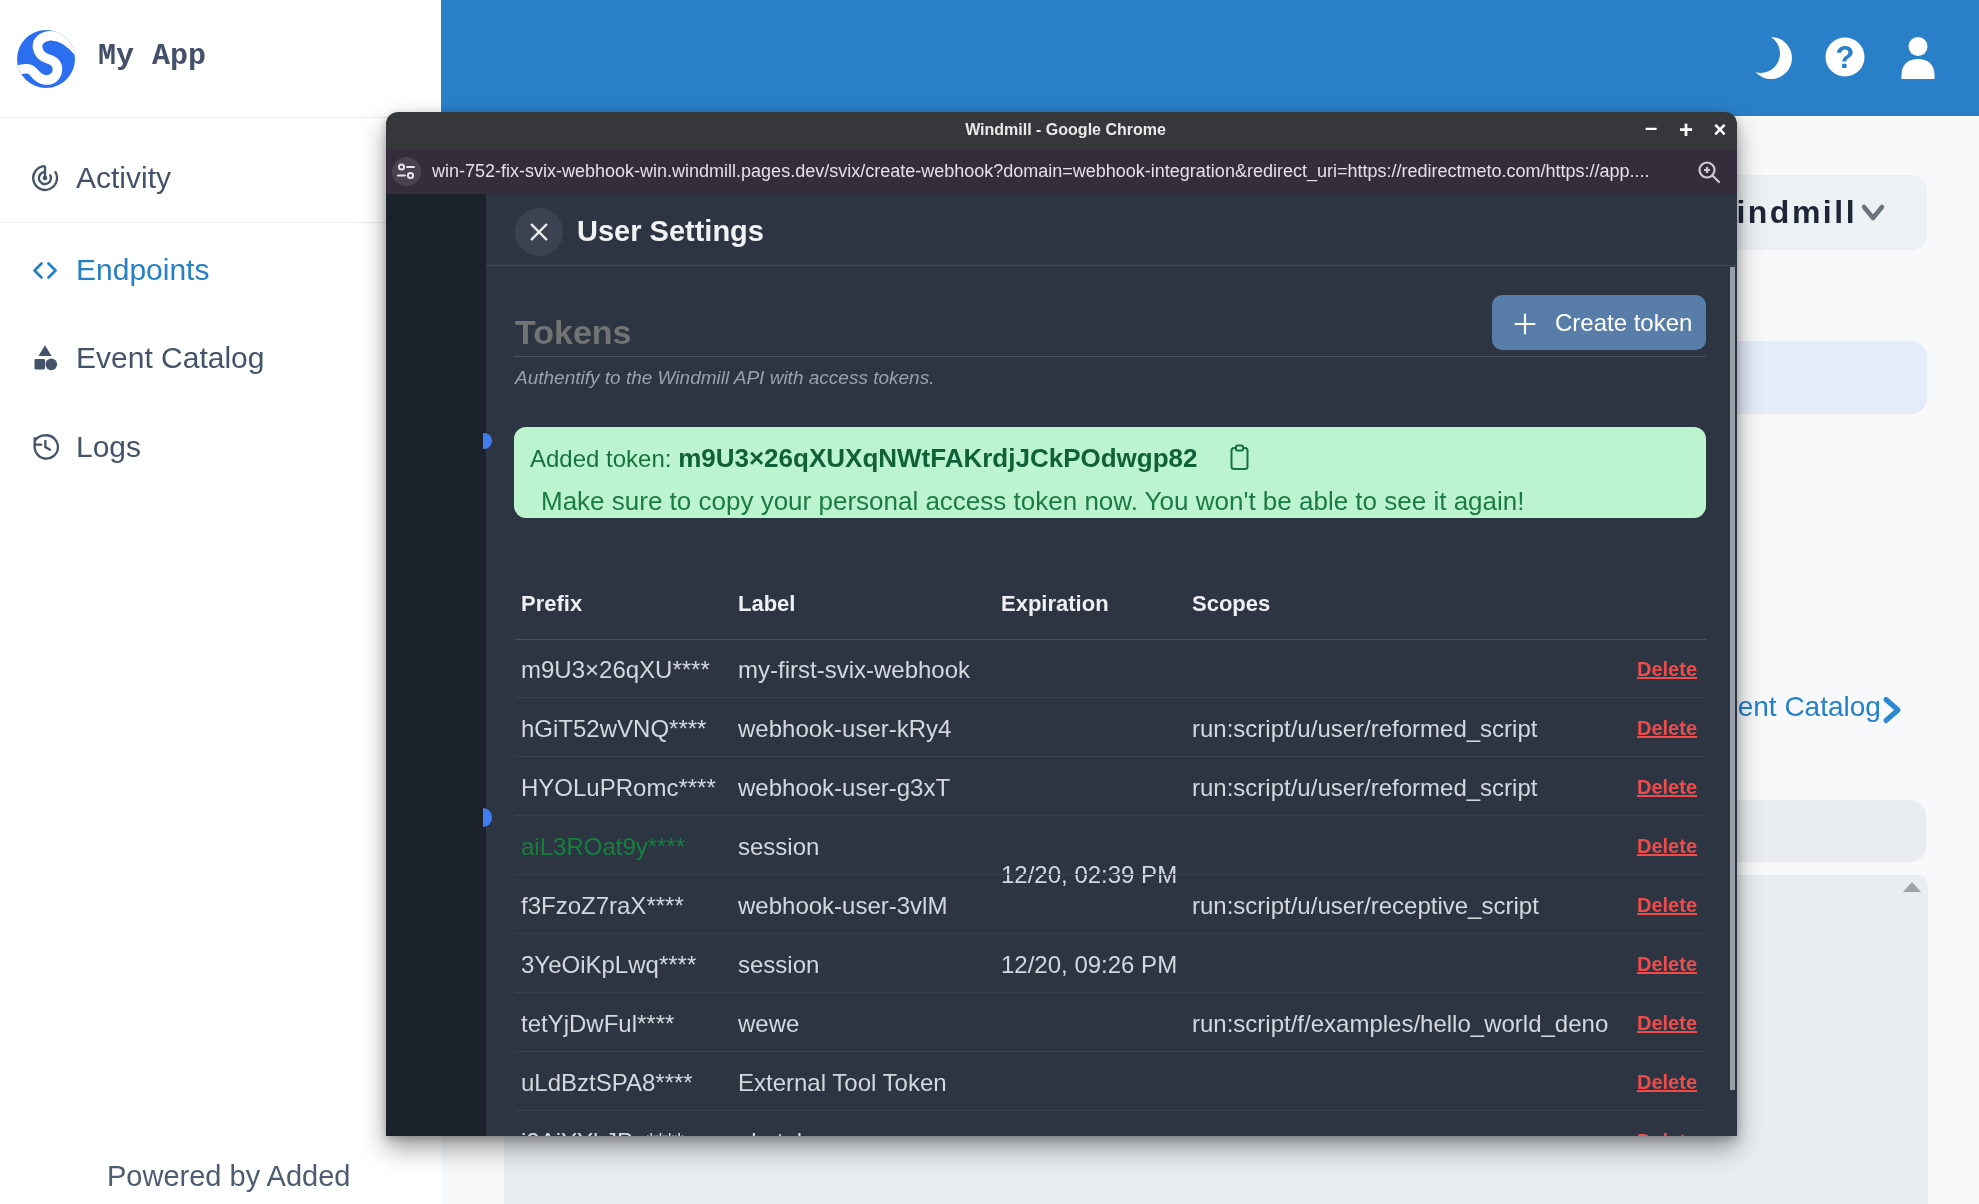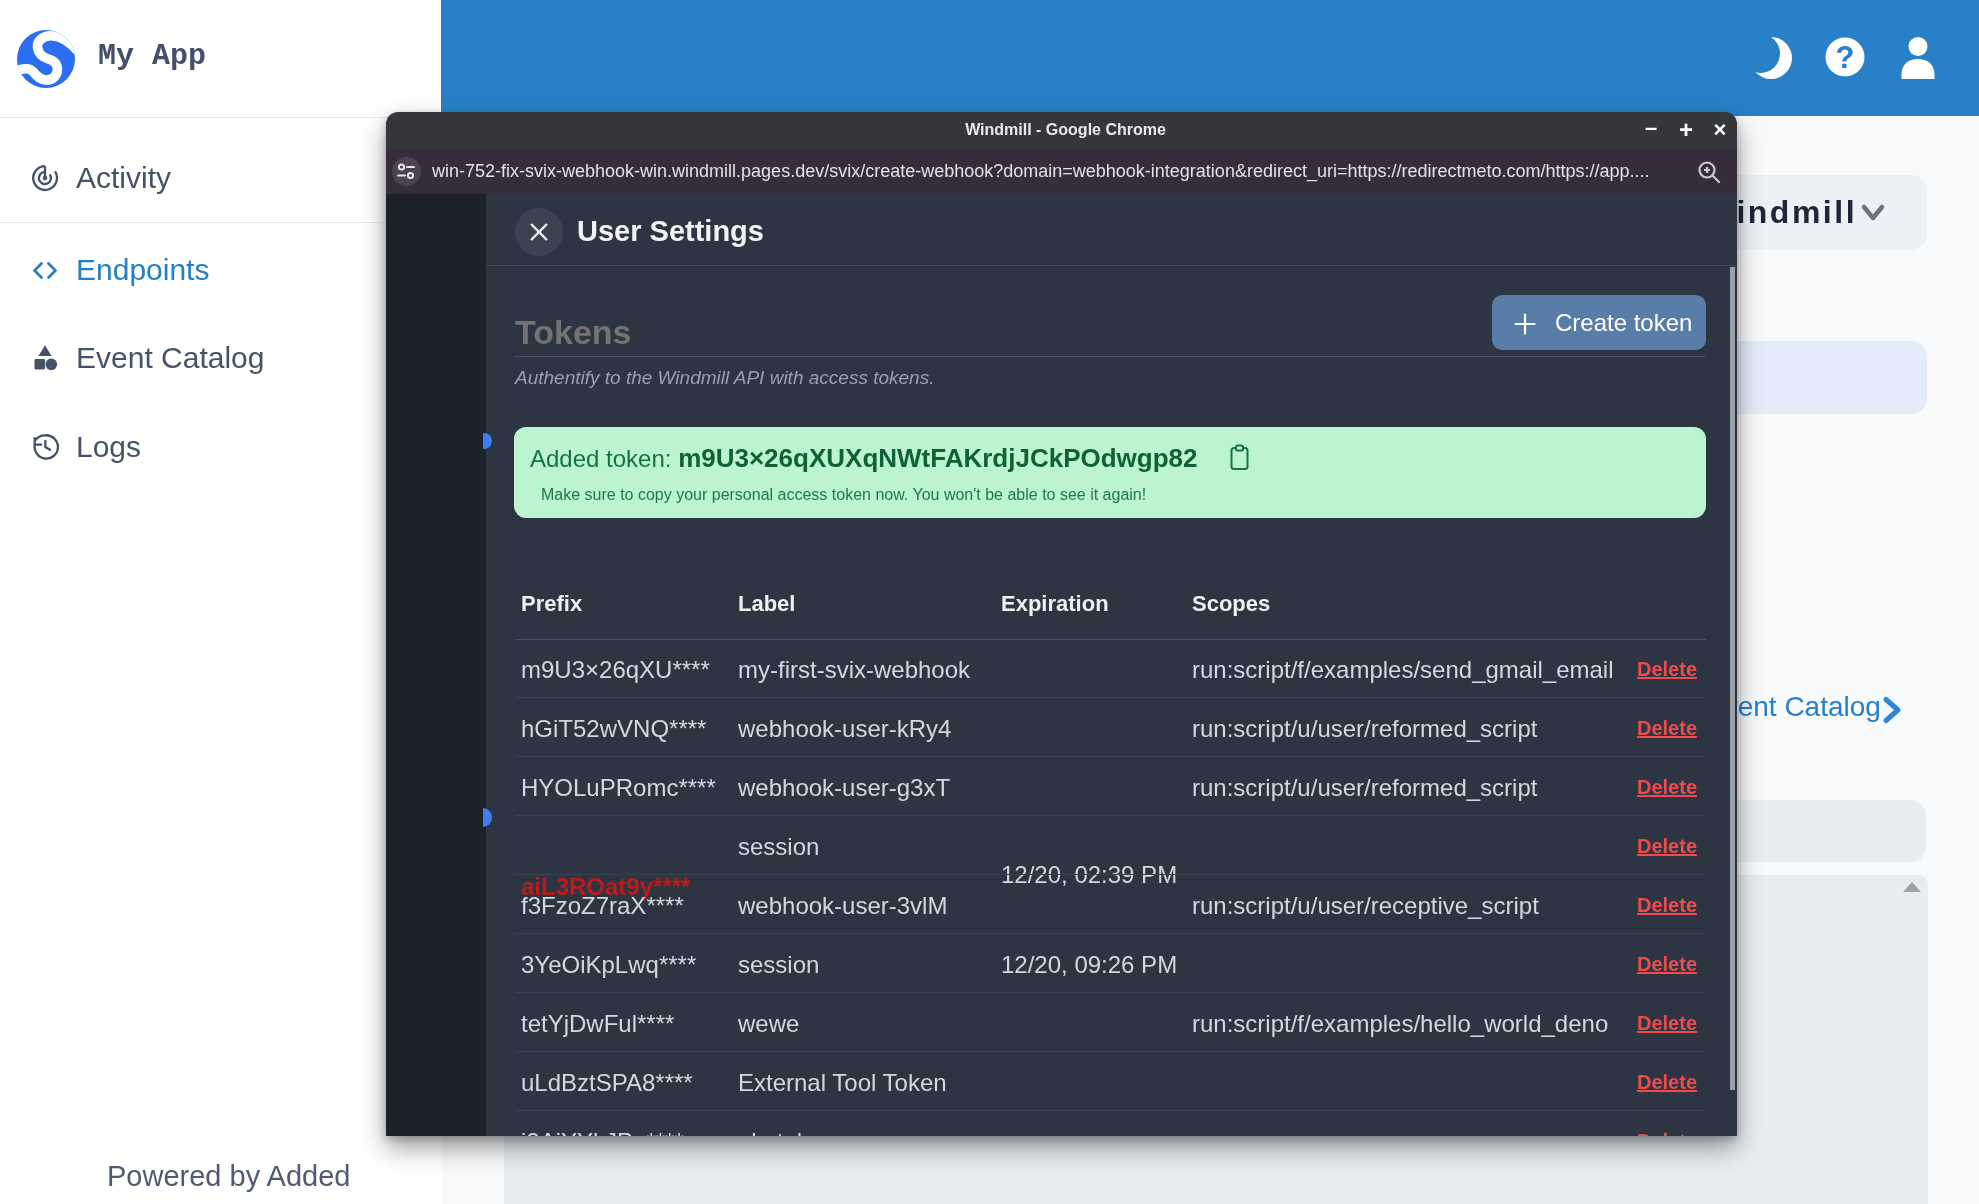--- a/index.html
+++ b/index.html
@@ -150,44 +150,43 @@
       </svg>
     <div class="abs" style="left:1169px; top:197px; color:#ffffff; font-size:24px;">Create token</div>
     <div class="abs" style="left:129px; top:255px; font-size:19px; font-style:italic; color:#99a1ad;">Authentify to the Windmill API with access tokens.</div>
 
     <div class="abs" style="left:128px; top:315px; width:1192px; height:91px; background:#bcf4cf; border-radius:12px;"></div>
     <div class="abs" style="left:144px; top:331px; font-size:24px; color:#177240;text-align:center;">Added token: <b style="color:#10603a; font-size:26px;">m9U3×26qXUXqNWtFAKrdjJCkPOdwgp82</b></div>
     <svg class="abs" style="left:843px; top:332px;" width="21" height="28" viewBox="0 0 21 28" fill="none" stroke="#177240" stroke-width="2">
       <rect x="2.5" y="4" width="16" height="21" rx="2.5"></rect>
       <rect x="7" y="1.5" width="7" height="5" rx="1.5" fill="#bcf4cf"></rect>
     </svg>
-    <div class="abs" style="left:155px; top:374px; font-size:16px; color:#1c7a45;">Make sure to copy your personal access token now. You won't be able to see it again!</div>
+    <div class="abs" style="left:155px; top:374px; font-size:26px; color:#1c7a45;">Make sure to copy your personal access token now. You won't be able to see it again!</div>
 
     <div class="abs" style="left:135px; top:479px; font-size:22px; font-weight:bold; color:#eef0f3;">Prefix</div>
     <div class="abs" style="left:352px; top:479px; font-size:22px; font-weight:bold; color:#eef0f3;">Label</div>
     <div class="abs" style="left:615px; top:479px; font-size:22px; font-weight:bold; color:#eef0f3;">Expiration</div>
     <div class="abs" style="left:806px; top:479px; font-size:22px; font-weight:bold; color:#eef0f3;">Scopes</div>
     <div class="abs" style="left:129px; top:527px; width:1191px; height:1px; background:#47505f;"></div>
 
     <div class="abs" style="left:135px; top:544px; font-size:24px; color:#d3d8de;">m9U3×26qXU****</div>
     <div class="abs" style="left:352px; top:544px; font-size:24px; color:#d3d8de;">my-first-svix-webhook</div>
-    <div class="abs" style="left:806px; top:544px; font-size:24px; color:#d3d8de;">run:script/f/examples/send_gmail_email</div>
     <div class="abs" style="right:40px; top:546px; font-size:20px; font-weight:bold; color:#ef4b4b; text-decoration:underline;">Delete</div>
     <div class="abs" style="left:129px; top:585px; width:1191px; height:1px; background:#3a4250;"></div>
     <div class="abs" style="left:135px; top:603px; font-size:24px; color:#d3d8de;">hGiT52wVNQ****</div>
     <div class="abs" style="left:352px; top:603px; font-size:24px; color:#d3d8de;">webhook-user-kRy4</div>
     <div class="abs" style="left:806px; top:603px; font-size:24px; color:#d3d8de;">run:script/u/user/reformed_script</div>
     <div class="abs" style="right:40px; top:605px; font-size:20px; font-weight:bold; color:#ef4b4b; text-decoration:underline;">Delete</div>
     <div class="abs" style="left:129px; top:644px; width:1191px; height:1px; background:#3a4250;"></div>
     <div class="abs" style="left:135px; top:662px; font-size:24px; color:#d3d8de;">HYOLuPRomc****</div>
     <div class="abs" style="left:352px; top:662px; font-size:24px; color:#d3d8de;">webhook-user-g3xT</div>
     <div class="abs" style="left:806px; top:662px; font-size:24px; color:#d3d8de;">run:script/u/user/reformed_script</div>
     <div class="abs" style="right:40px; top:664px; font-size:20px; font-weight:bold; color:#ef4b4b; text-decoration:underline;">Delete</div>
     <div class="abs" style="left:129px; top:703px; width:1191px; height:1px; background:#3a4250;"></div>
-    <div class="abs" style="left:135px; top:761px; font-size:24px; color:#b91c1c;font-weight:bold;">aiL3ROat9y****</div>
+    <div class="abs" style="left:135px; top:721px; font-size:24px; color:#15803d;">aiL3ROat9y****</div>
     <div class="abs" style="left:352px; top:721px; font-size:24px; color:#d3d8de;">session</div>
     <div class="abs" style="left:615px; top:721px; font-size:24px; color:#d3d8de;margin-top:28px;">12/20, 02:39 PM</div>
     <div class="abs" style="right:40px; top:723px; font-size:20px; font-weight:bold; color:#ef4b4b; text-decoration:underline;">Delete</div>
     <div class="abs" style="left:129px; top:762px; width:1191px; height:1px; background:#3a4250;"></div>
     <div class="abs" style="left:135px; top:780px; font-size:24px; color:#d3d8de;">f3FzoZ7raX****</div>
     <div class="abs" style="left:352px; top:780px; font-size:24px; color:#d3d8de;">webhook-user-3vlM</div>
     <div class="abs" style="left:806px; top:780px; font-size:24px; color:#d3d8de;">run:script/u/user/receptive_script</div>
     <div class="abs" style="right:40px; top:782px; font-size:20px; font-weight:bold; color:#ef4b4b; text-decoration:underline;">Delete</div>
     <div class="abs" style="left:129px; top:821px; width:1191px; height:1px; background:#3a4250;"></div>
     <div class="abs" style="left:135px; top:839px; font-size:24px; color:#d3d8de;">3YeOiKpLwq****</div>

